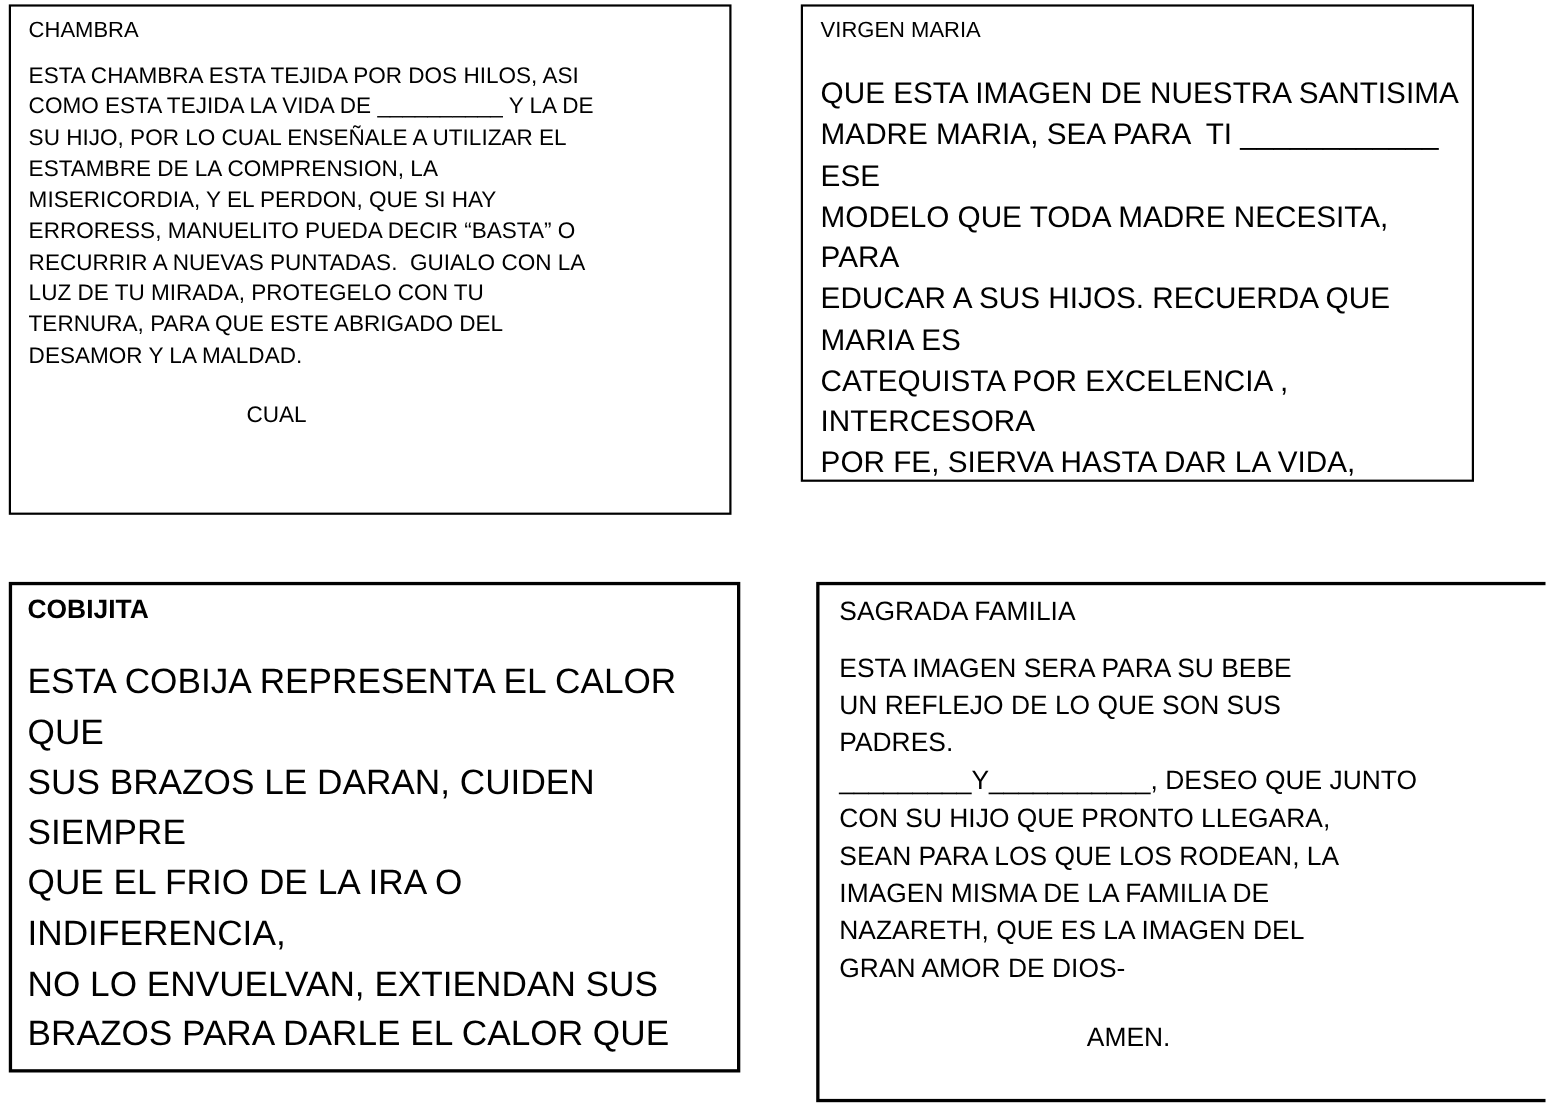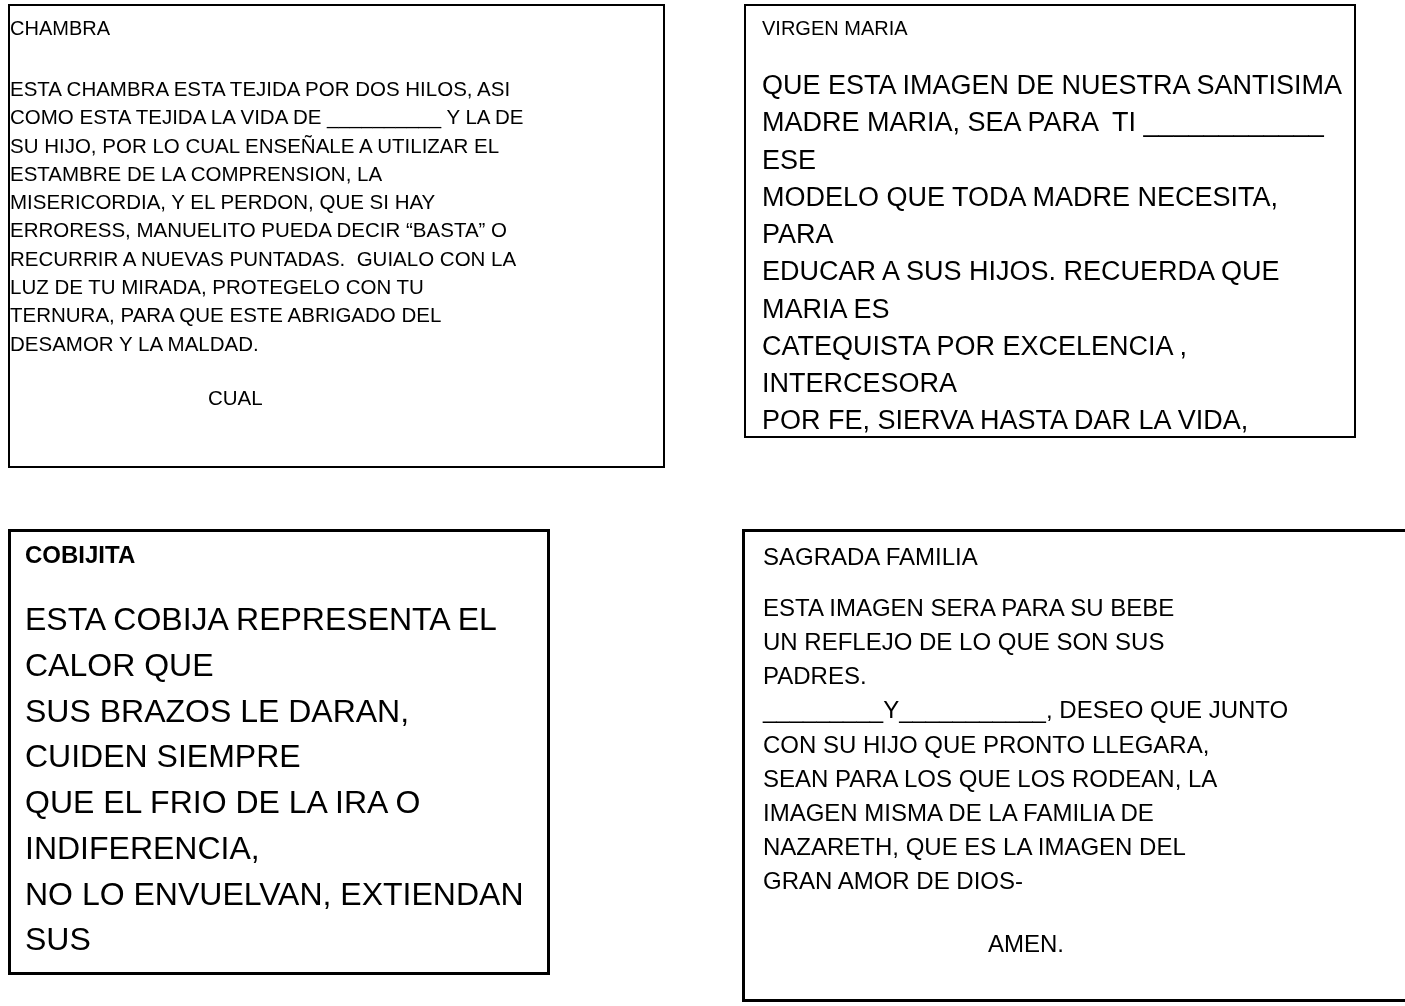--- a/index.html
+++ b/index.html
@@ -42,58 +42,58 @@
     line-height: 1.35;
     white-space: pre-wrap;
   }
 
   
   #card-chambra {
     left: 8px;
     top: 4px;
     width: 657px;
     height: 464px;
-    padding: 12px 14px 0 0;
+    padding: 12px 14px 0 16px;
   }
   #card-chambra .card-title { font-size: 20px; }
   #card-chambra .card-body {
     font-size: 20.5px;
     line-height: 1.38;
-    margin-top: 36px;
+    margin-top: 16px;
   }
   #card-chambra .card-amen {
     font-size: 20.5px;
     margin-top: 26px;
     padding-left: 198px;
   }
 
   
   #card-virgen {
-    left: 744px;
+    left: 728px;
     top: 4px;
     width: 612px;
     height: 434px;
     padding: 12px 10px 0 16px;
   }
   #card-virgen .card-title { font-size: 20px; }
   #card-virgen .card-body {
     font-size: 27px;
     line-height: 1.38;
     margin-top: 28px;
   }
   #card-virgen .card-amen {
     font-size: 20.5px;
     padding-left: 202px;
   }
 
   
   #card-cobijita {
     left: 8px;
     top: 529px;
-    width: 542px;
+    width: 665px;
     height: 446px;
     padding: 10px 10px 0 14px;
     border-width: 3px;
   }
   #card-cobijita .card-title {
     font-size: 24px;
     font-weight: bold;
   }
   #card-cobijita .card-body {
     font-size: 32px;

